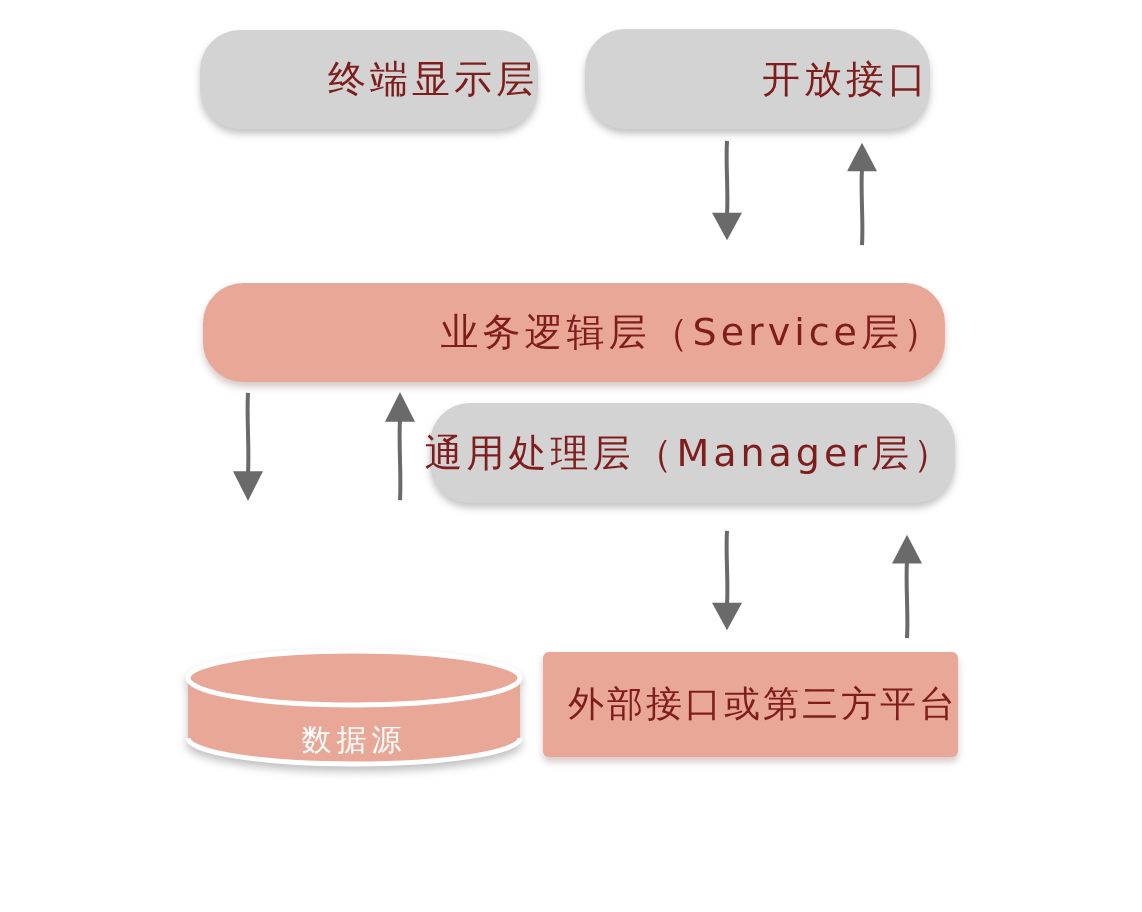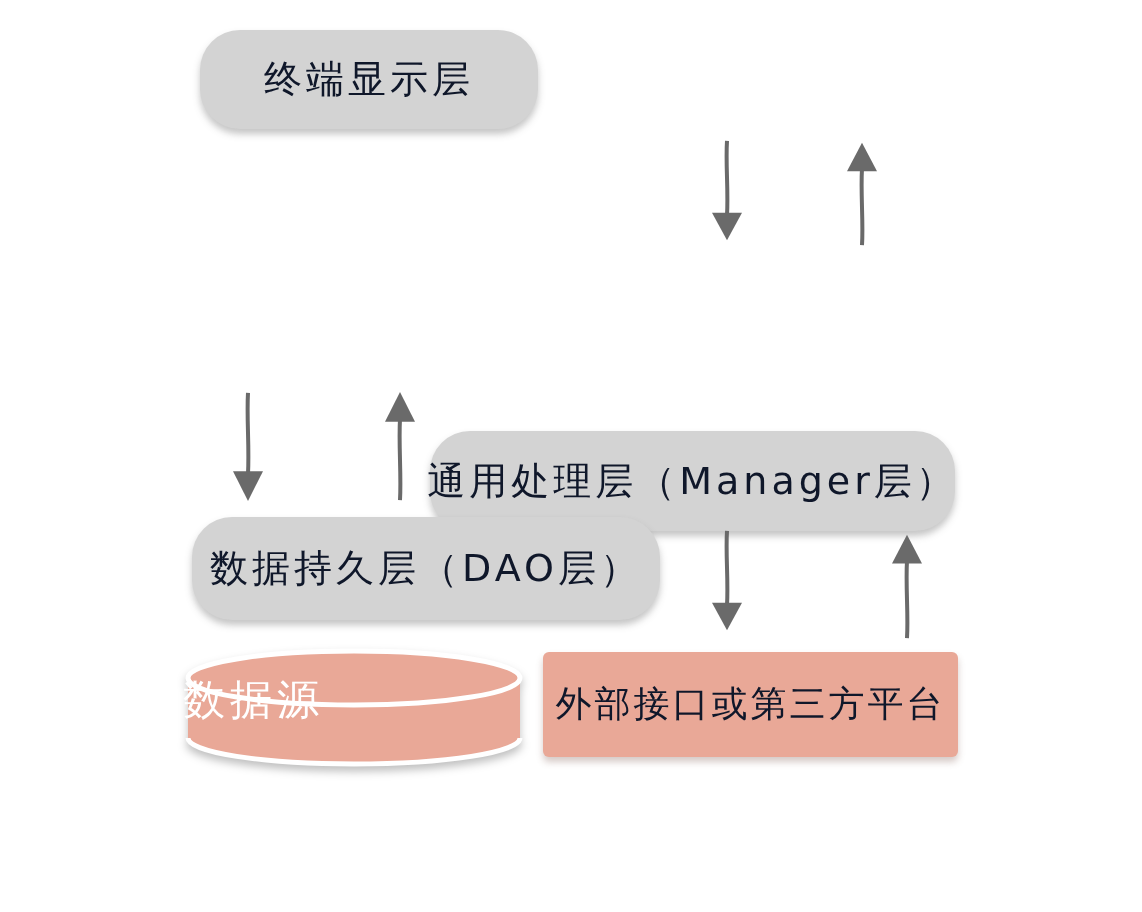--- a/index.html
+++ b/index.html
@@ -12,65 +12,66 @@
     position: relative;
     width: 1142px;
     height: 912px;
     background: #ffffff;
     overflow: hidden;
   }
   .box {
     position: absolute;
     display: flex;
     align-items: center;
-    justify-content: center;
-    color: #0f172a;
+    justify-content: flex-end;
+    color: #7f1d1d;
     font-size: 38px;
     letter-spacing: 4px;
     border-radius: 40px;
     white-space: nowrap;
   }
   .gray {
     background: #d3d3d3;
     box-shadow: 0 5px 7px rgba(90, 90, 90, 0.35);
   }
   .salmon {
     background: #e9a897;
     box-shadow: 0 5px 7px rgba(120, 80, 70, 0.30);
   }
   .box-terminal  { left: 200px; top: 30px;  width: 338px; height: 99px;  }
   .box-openapi   { left: 585px; top: 29px;  width: 345px; height: 100px; }
   .box-web       { left: 203px; top: 155px; width: 470px; height: 100px; }
   .box-service   { left: 203px; top: 283px; width: 742px; height: 99px;  }
-  .box-manager   { left: 430px; top: 403px; width: 525px; height: 100px; margin-top: 28px; }
+  .box-manager   { left: 430px; top: 403px; width: 525px; height: 100px; }
   .box-dao       { left: 192px; top: 517px; width: 468px; height: 103px; }
   .box-external  { left: 543px; top: 652px; width: 415px; height: 105px; border-radius: 6px; font-size: 36px; letter-spacing: 3px; }
 
   .arrow { position: absolute; width: 44px; }
   .arrow svg { display: block; width: 100%; height: 100%; }
   .arrow-a-down { left: 705px; top: 139px; height: 103px; }
   .arrow-a-up   { left: 840px; top: 141px; height: 106px; }
   .arrow-b-down { left: 226px; top: 391px; height: 112px; }
   .arrow-b-up   { left: 378px; top: 390px; height: 112px; }
   .arrow-c-down { left: 705px; top: 529px; height: 103px; }
   .arrow-c-up   { left: 885px; top: 533px; height: 107px; }
 
   .cylinder-wrap {
     position: absolute;
     left: 183px; top: 648px;
     width: 342px; height: 122px;
     filter: drop-shadow(0px 5px 4px rgba(0,0,0,0.25));
   }
   .cylinder-label {
     position: absolute;
-    left: 183px; top: 672px;
+    left: 183px; top: 712px;
     width: 342px; height: 56px;
     line-height: 56px;
+    text-align: center;
     color: #ffffff;
-    font-size: 42px;
+    font-size: 30px;
     letter-spacing: 5px;
   }
   .caption {
     position: absolute;
     left: 0; top: 846px;
     width: 1142px;
     text-align: center;
     color: #cdcdcd;
     font-size: 38px;
     letter-spacing: 5px;
@@ -78,30 +79,33 @@
 </style>
 </head>
 <body>
 
 <div class="stage">
 
   <div class="box gray box-terminal">
     <span>终端显示层</span>
   </div>
 
+  <div class="box gray box-openapi">
+    <span>开放接口</span>
+  </div>
 
 
+  <div class="box salmon box-service">
+    <span>业务逻辑层（Service层）</span>
+  </div>
 
   <div class="box gray box-manager">
     <span>通用处理层（Manager层）</span>
   </div>
 
-  <div class="box gray box-dao">
-    <span>数据持久层（DAO层）</span>
-  </div>
 
   <div class="arrow arrow-a-down">
     <svg viewBox="0 0 44 116" preserveAspectRatio="none">
       <path d="M22 2 C 20.5 28, 23.5 58, 22 86" stroke="#6a6a6a" stroke-width="4" fill="none"></path>
       <polygon points="7,83 37,83 22,114" fill="#6a6a6a"></polygon>
     </svg>
   </div>
   <div class="arrow arrow-a-up">
     <svg viewBox="0 0 44 116" preserveAspectRatio="none">
       <path d="M22 114 C 23.5 88, 20.5 58, 22 30" stroke="#6a6a6a" stroke-width="4" fill="none"></path>

